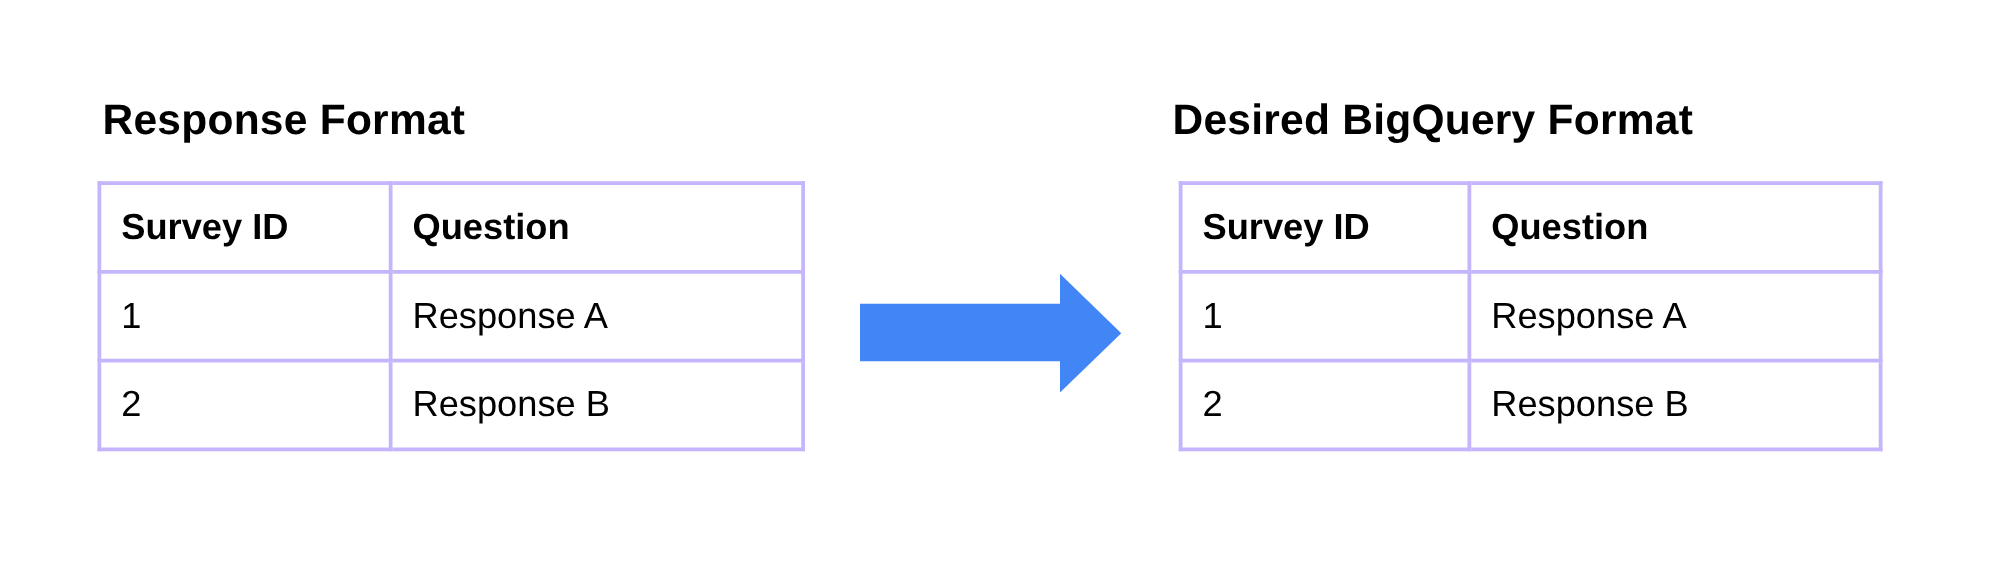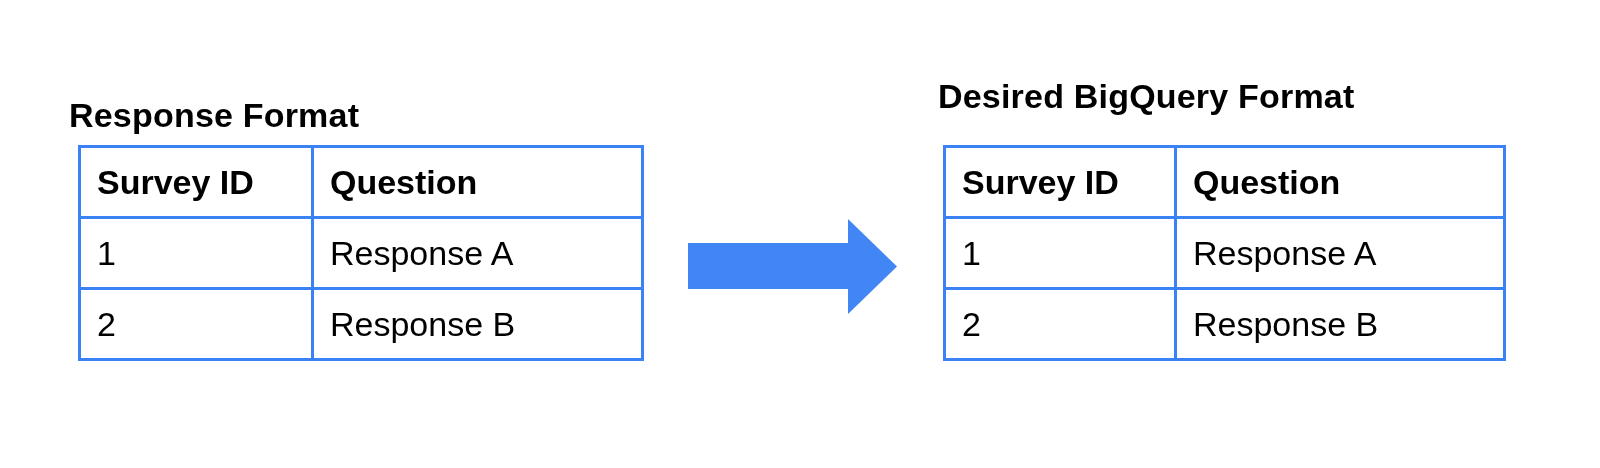--- a/index.html
+++ b/index.html
@@ -16,39 +16,39 @@
     color: #000000;
   }
   .panel-title {
     position: absolute;
     font-size: 34px;
     font-weight: 700;
     line-height: 40px;
     letter-spacing: 0.2px;
     white-space: nowrap;
   }
-  .title-left  { left: 69px;  top: 76px; margin-top: 19px; }
+  .title-left  { left: 82px;  top: 76px; }
   .title-right { left: 938px; top: 76px; text-align: right; }
 
   table.data-table {
     position: absolute;
     border-collapse: collapse;
     table-layout: fixed;
     background: #ffffff;
   }
   .table-left  { left: 78px;  top: 145px; width: 566px; }
   .table-right { left: 943px; top: 145px; width: 563px; }
 
   .data-table th, .data-table td {
-    border: 3px solid #3b82f6;
+    border: 3px solid #c4b5fd;
     height: 68px;
     padding: 0 0 0 16px;
     text-align: left;
     vertical-align: middle;
-    font-size: 34px;
+    font-size: 29px;
     line-height: 1;
     overflow: hidden;
     white-space: nowrap;
   }
   .data-table th { font-weight: 700; }
   .data-table td { font-weight: 400; }
 
   .table-left  .col-id { width: 214px; }
   .table-right .col-id { width: 212px; }
 

